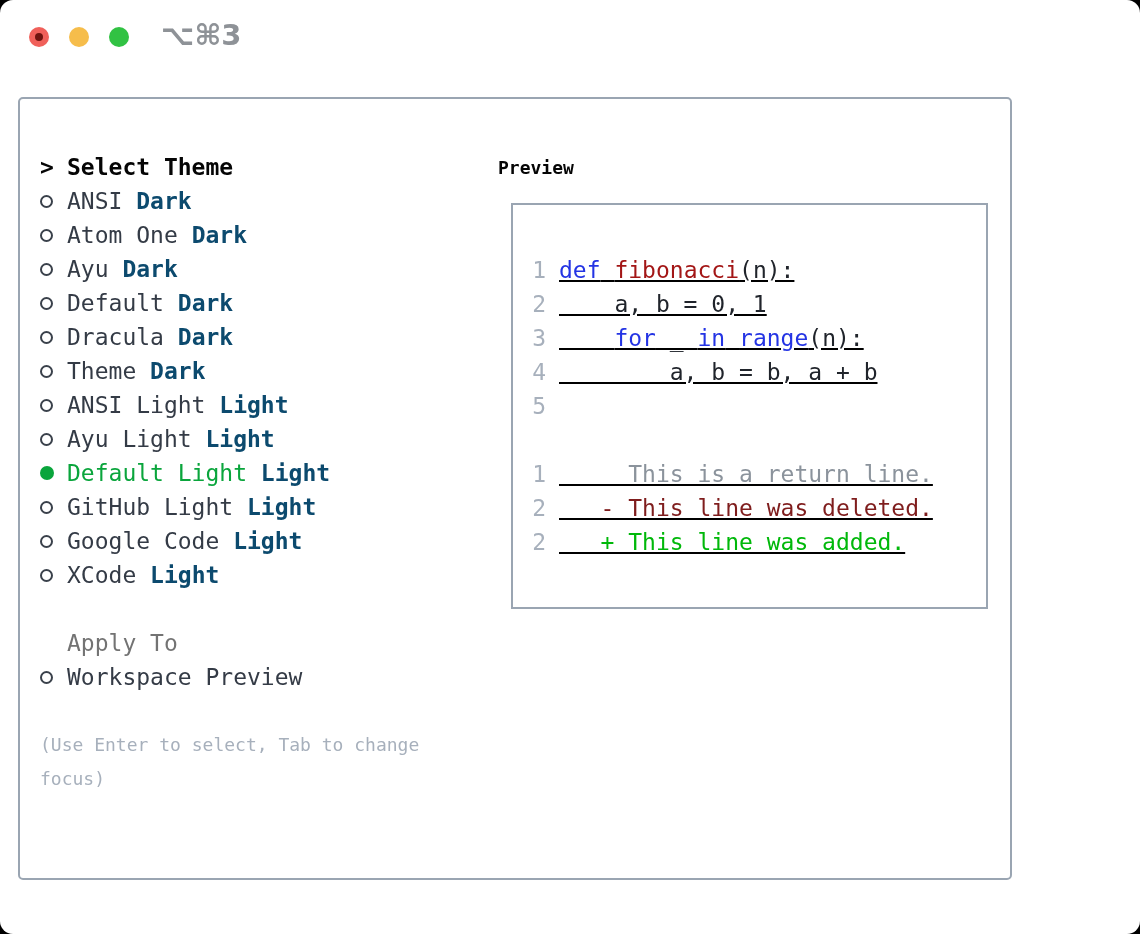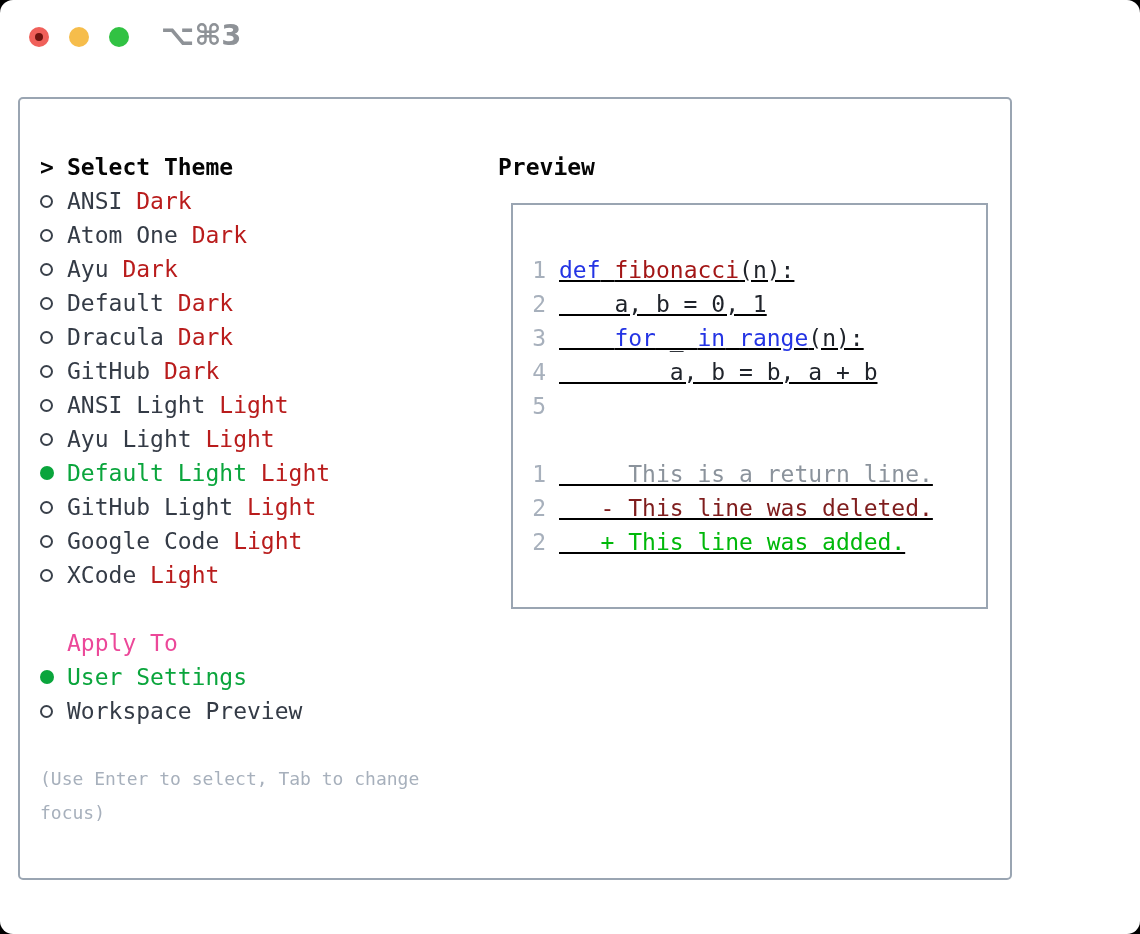--- a/index.html
+++ b/index.html
@@ -23,29 +23,29 @@
     position:absolute;left:18px;top:97px;width:994px;height:783px;
     border:2px solid #9aa5b2;border-radius:5px;background:#fff;box-sizing:border-box;
   }
   .left-col{position:absolute;left:20px;top:51px;width:450px;}
   .row{display:flex;align-items:center;height:34px;font-size:23px;color:#343b46;}
   .marker{width:27px;flex:none;display:flex;align-items:center;}
   .chev{font-weight:bold;color:#050505;font-size:23px;}
   .circle{width:13px;height:13px;border-radius:50%;border:2px solid #3a414b;box-sizing:border-box;}
   .circle.selected{width:14px;height:14px;border:none;background:#0aa53c;}
   .heading-text{font-weight:bold;color:#050505;}
-  .subheading-text{color:#ec4899;text-align:center;}
+  .subheading-text{color:#737373;text-align:center;}
   .name.selected{color:#0aa53c;}
-  .variant{color:#b91c1c;margin-left:1ch;}
+  .variant{color:#0c4a6e;margin-left:1ch;font-weight:bold;}
   .section-gap{height:34px;}
   .hint{color:#a7b0bc;font-size:18px;line-height:34px;width:430px;}
   
   .preview-title{
     position:absolute;left:478px;top:51px;height:34px;display:flex;align-items:center;
-    font-size:23px;font-weight:bold;color:#050505;
+    font-size:18px;font-weight:bold;color:#050505;
   }
   .preview-box{
     position:absolute;left:491px;top:104px;width:477px;height:406px;
     border:2px solid #9aa5b2;background:#fff;box-sizing:border-box;
   }
   .code{position:absolute;top:48px;left:0;right:0;}
   .pline{display:flex;align-items:center;height:34px;font-size:23px;white-space:pre;}
   .ln{width:33px;flex:none;text-align:right;color:#a7b0bc;}
   .lc{margin-left:13px;white-space:pre;text-decoration:underline;}
   .tok-plain{color:#20242b;}
@@ -111,21 +111,21 @@
             <span class="marker">
               <span class="circle"></span>
             </span>
             <span class="name">Dracula</span>
             <span class="variant">Dark</span>
           </div>
           <div class="row">
             <span class="marker">
               <span class="circle"></span>
             </span>
-            <span class="name">GitHub</span>
+            <span class="name">Theme</span>
             <span class="variant">Dark</span>
           </div>
           <div class="row">
             <span class="marker">
               <span class="circle"></span>
             </span>
             <span class="name">ANSI Light</span>
             <span class="variant">Light</span>
           </div>
           <div class="row">
@@ -166,26 +166,20 @@
         </div>
 
       <div class="section-gap"></div>
 
       <div class="row">
         <span class="marker"></span>
         <span class="subheading-text">Apply To</span>
       </div>
 
       <div>
-          <div class="row">
-            <span class="marker">
-              <span class="circle selected"></span>
-            </span>
-            <span class="name selected">User Settings</span>
-          </div>
           <div class="row">
             <span class="marker">
               <span class="circle"></span>
             </span>
             <span class="name">Workspace Preview</span>
           </div>
         </div>
 
       <div class="section-gap"></div>
 

